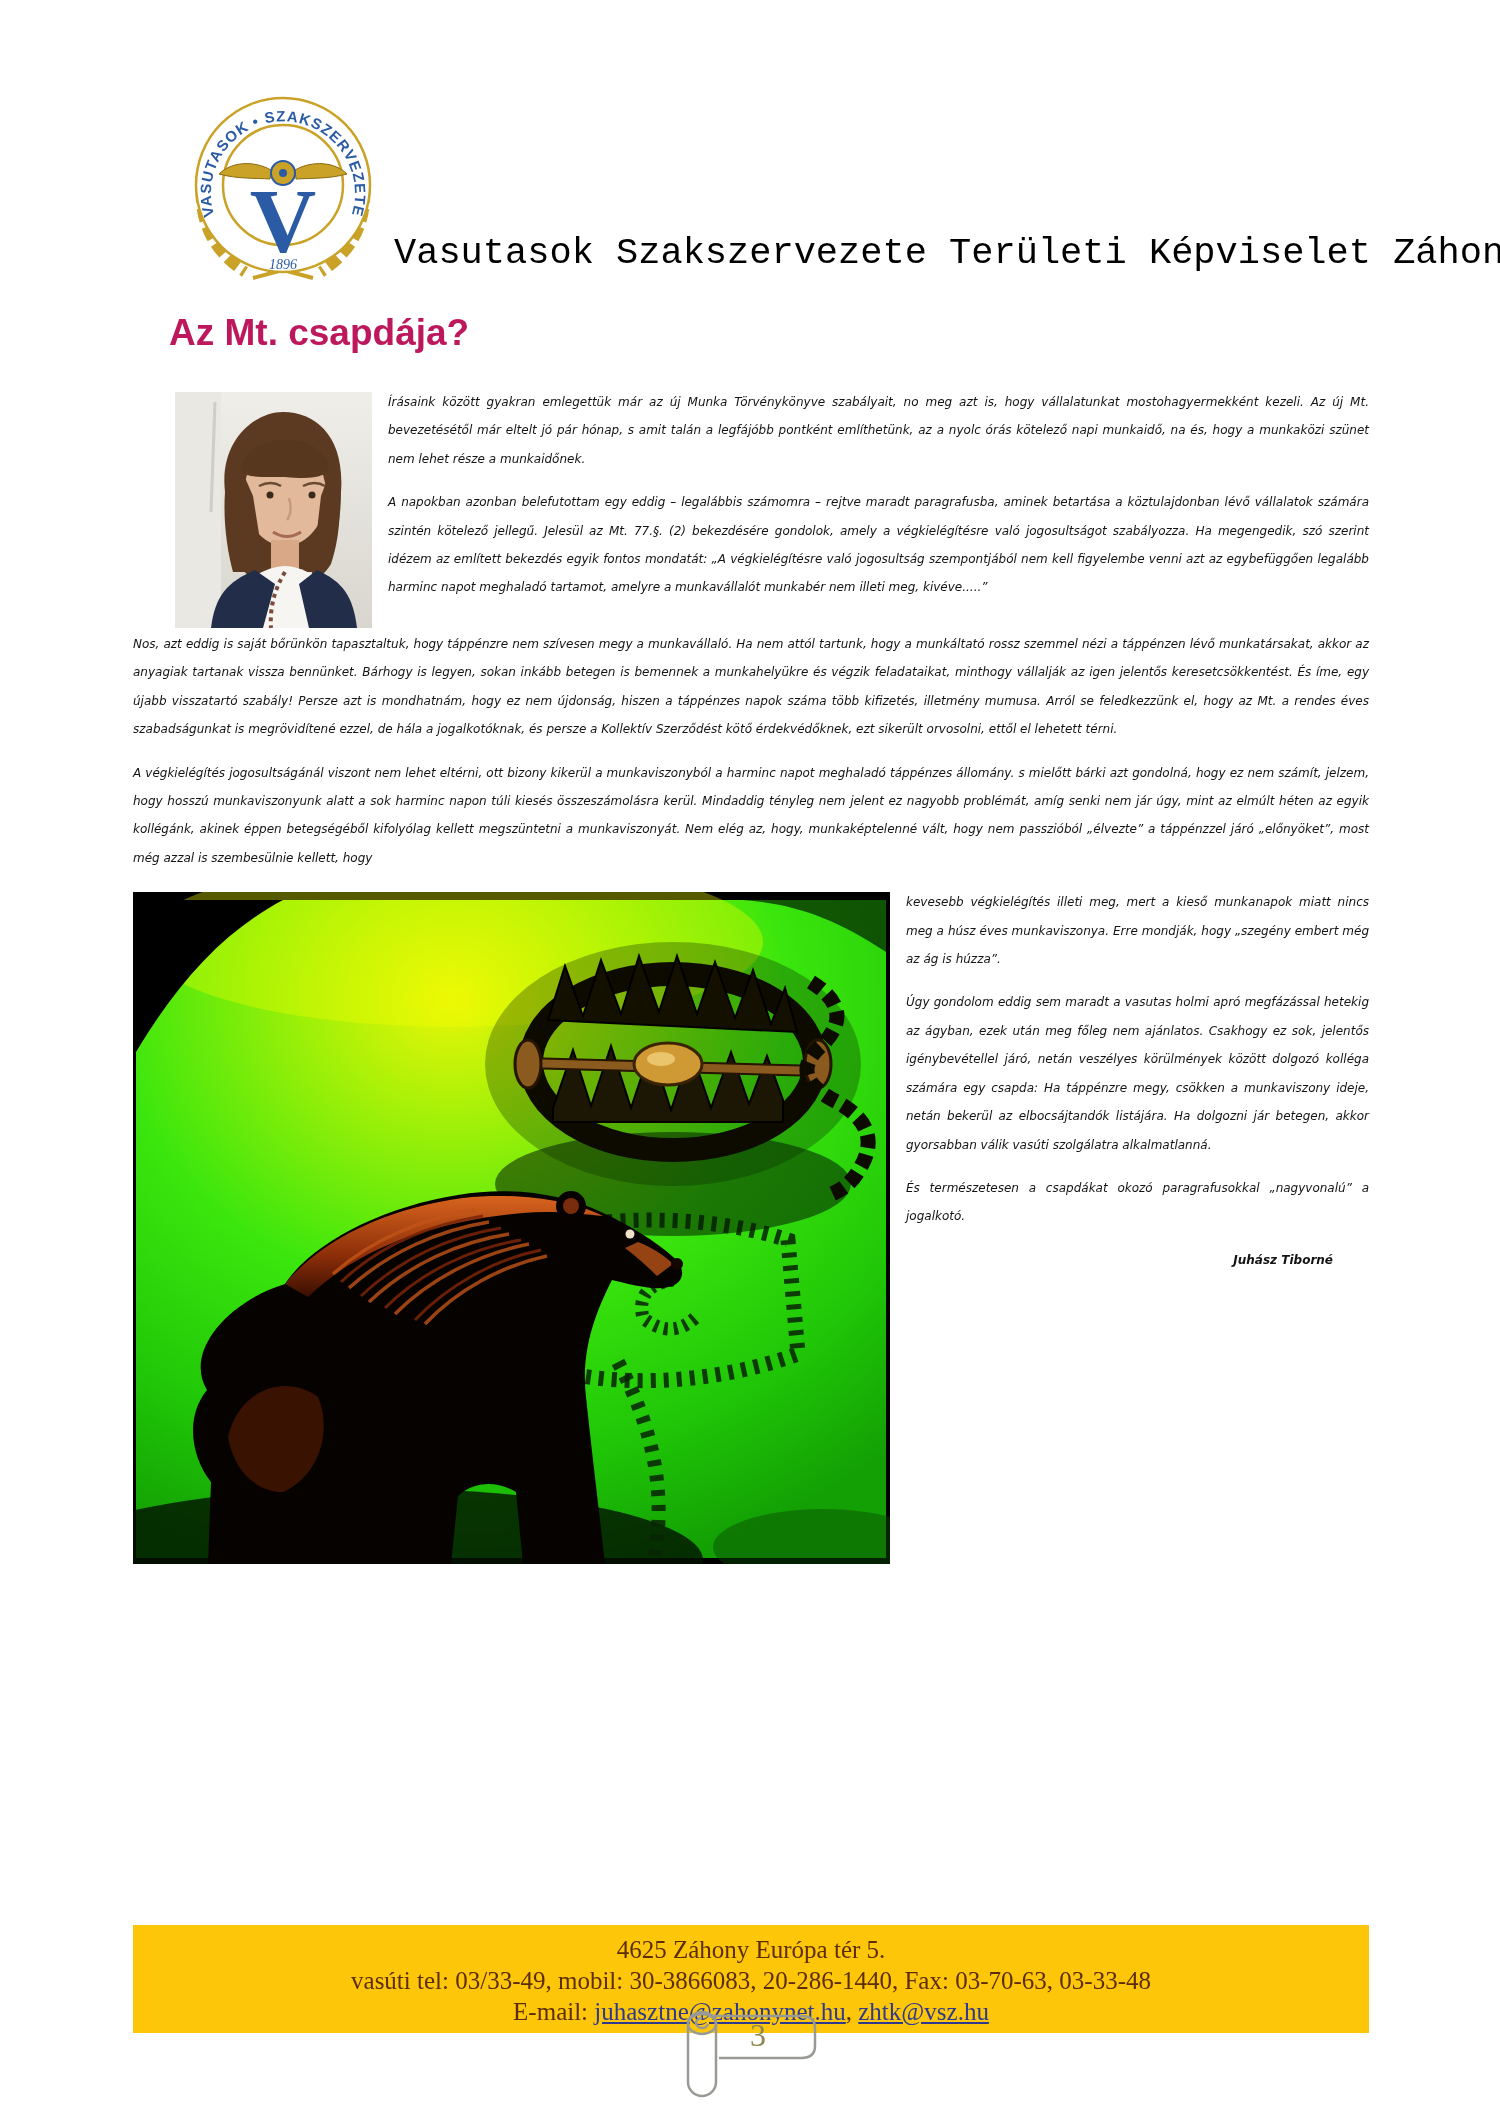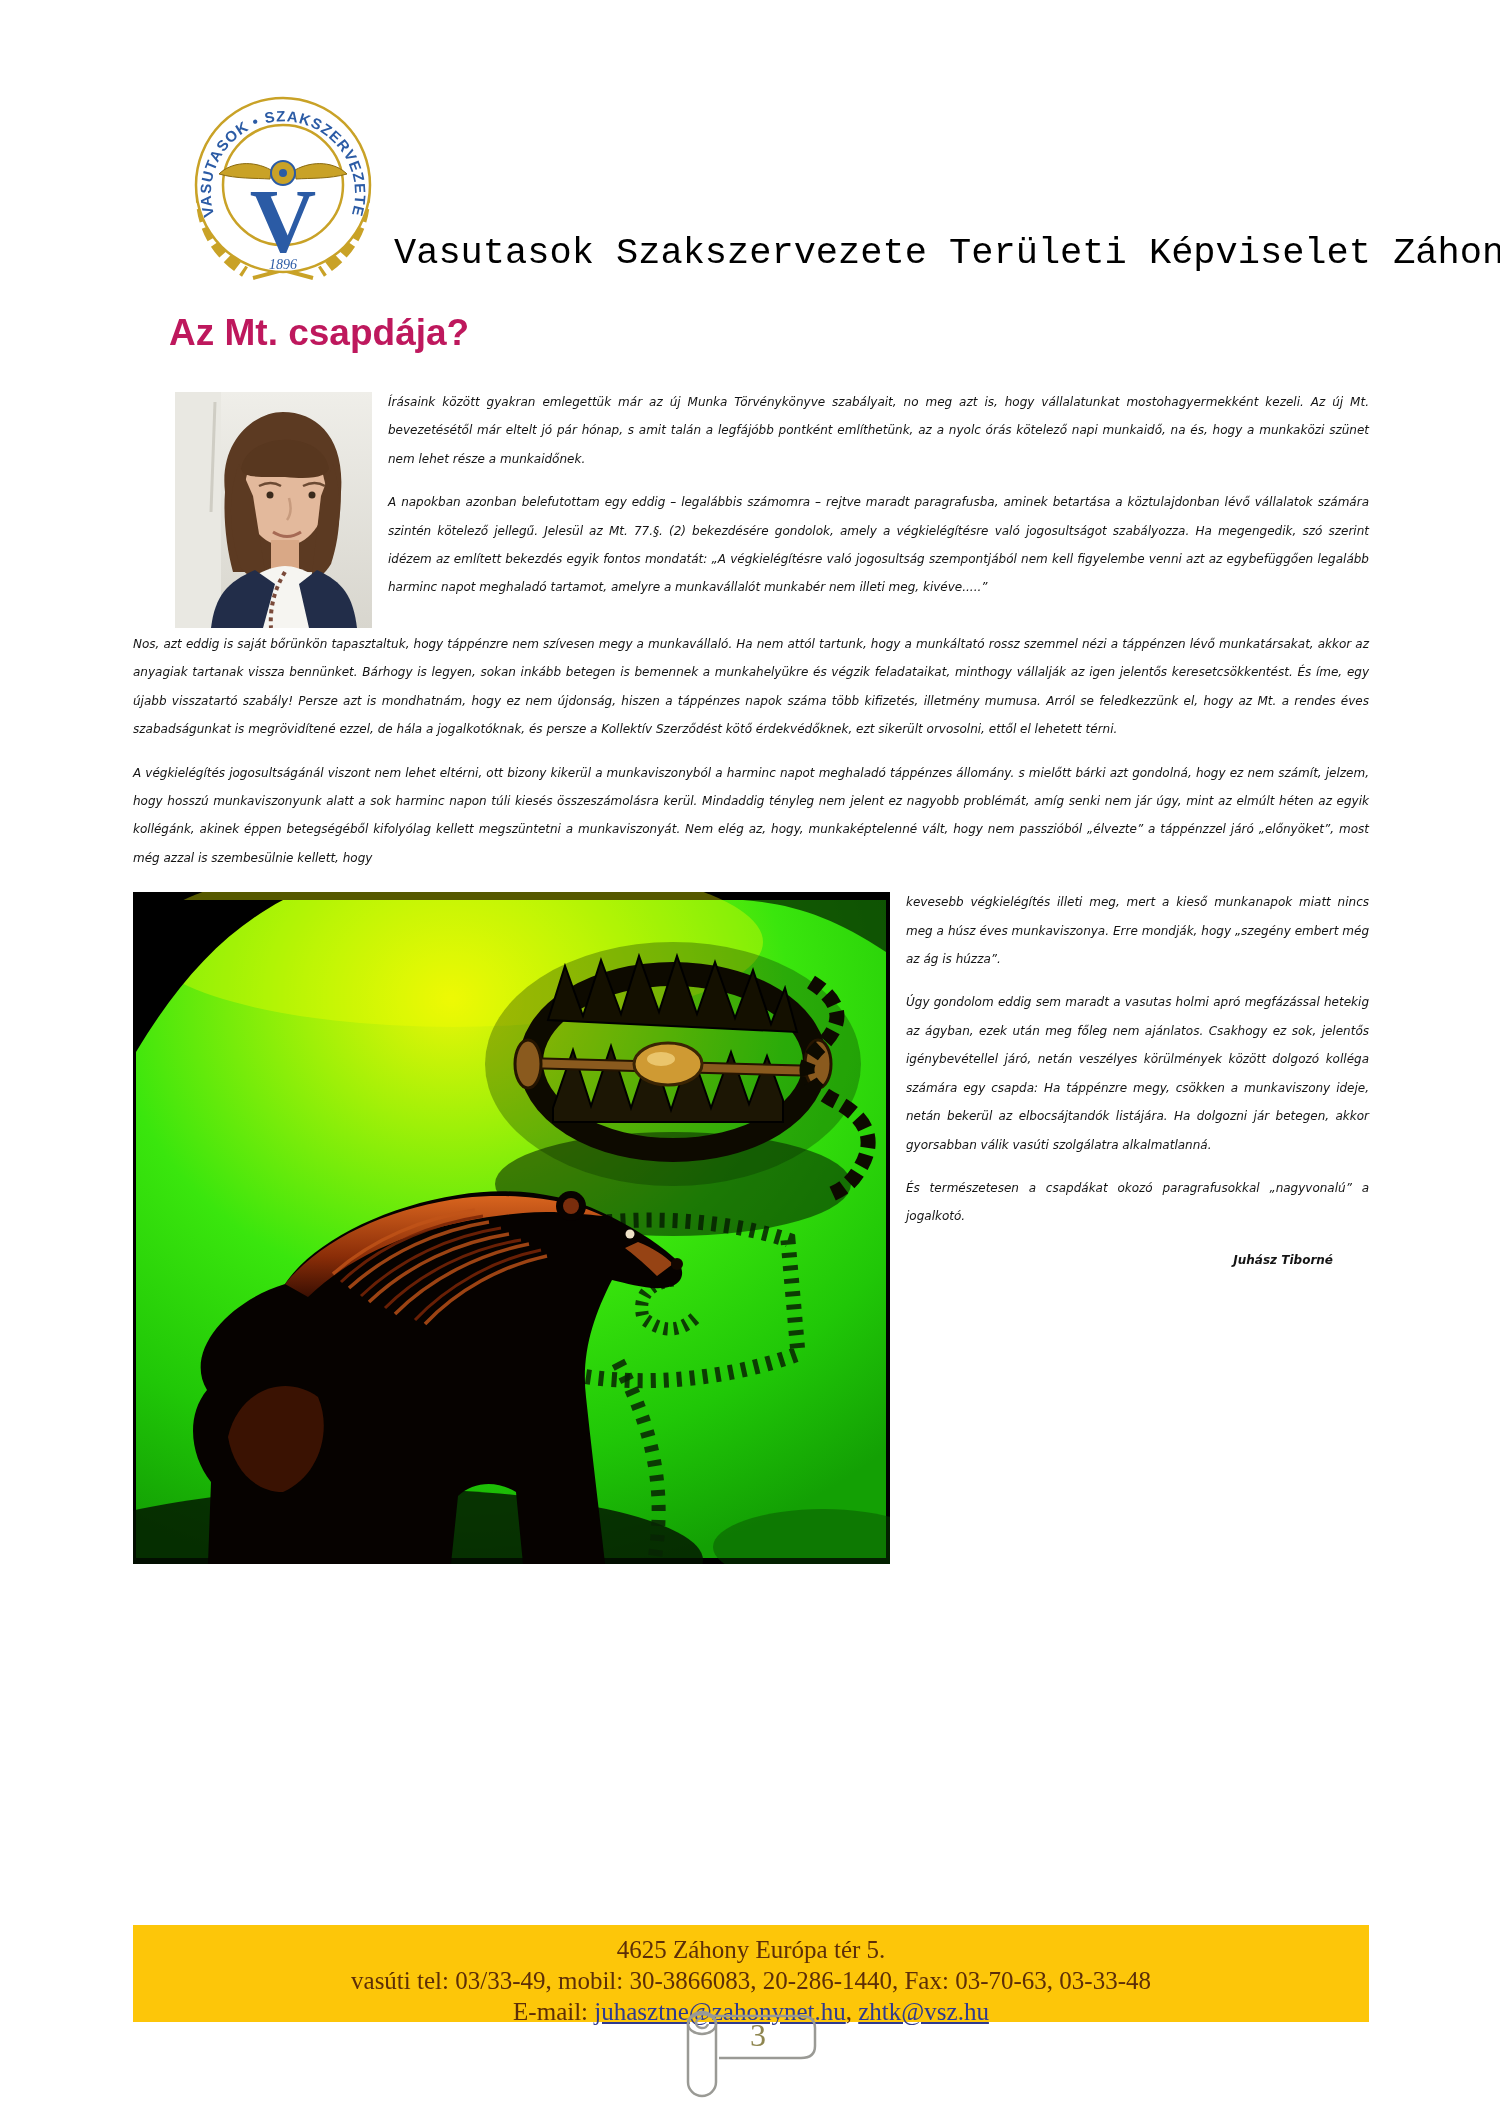--- a/index.html
+++ b/index.html
@@ -16,21 +16,21 @@
   .content{position:absolute;left:133px;top:388px;width:1236px;
            font-style:italic;font-size:12px;line-height:28.4px;color:#141414;
            text-align:justify;}
   .content p{margin:0 0 15px 0;}
   .portrait{float:left;width:197px;height:236px;margin:4px 16px 2px 42px;background:#ddd;}
   .bear-figure{float:left;width:757px;height:672px;margin:4px 16px 6px 0;}
   .wrap-section{margin-top:16px;}
   .signature{text-align:right;padding-right:36px;font-weight:bold;margin-top:26px;}
   .clear{clear:both;}
   
-  .footer{position:absolute;left:133px;top:1925px;width:1236px;height:97px;
+  .footer{position:absolute;left:133px;top:1925px;width:1236px;height:108px;
           text-align:center;font-family:"Liberation Serif",serif;font-size:25px;
           line-height:31px;padding-top:9px;box-sizing:border-box;}
   .footer .email-link{text-decoration:underline;}
   .page-number-scroll{position:absolute;left:663px;top:2008px;width:160px;height:104px;}
 </style>
 </head>
 <body>
 
 <div class="page">
 

